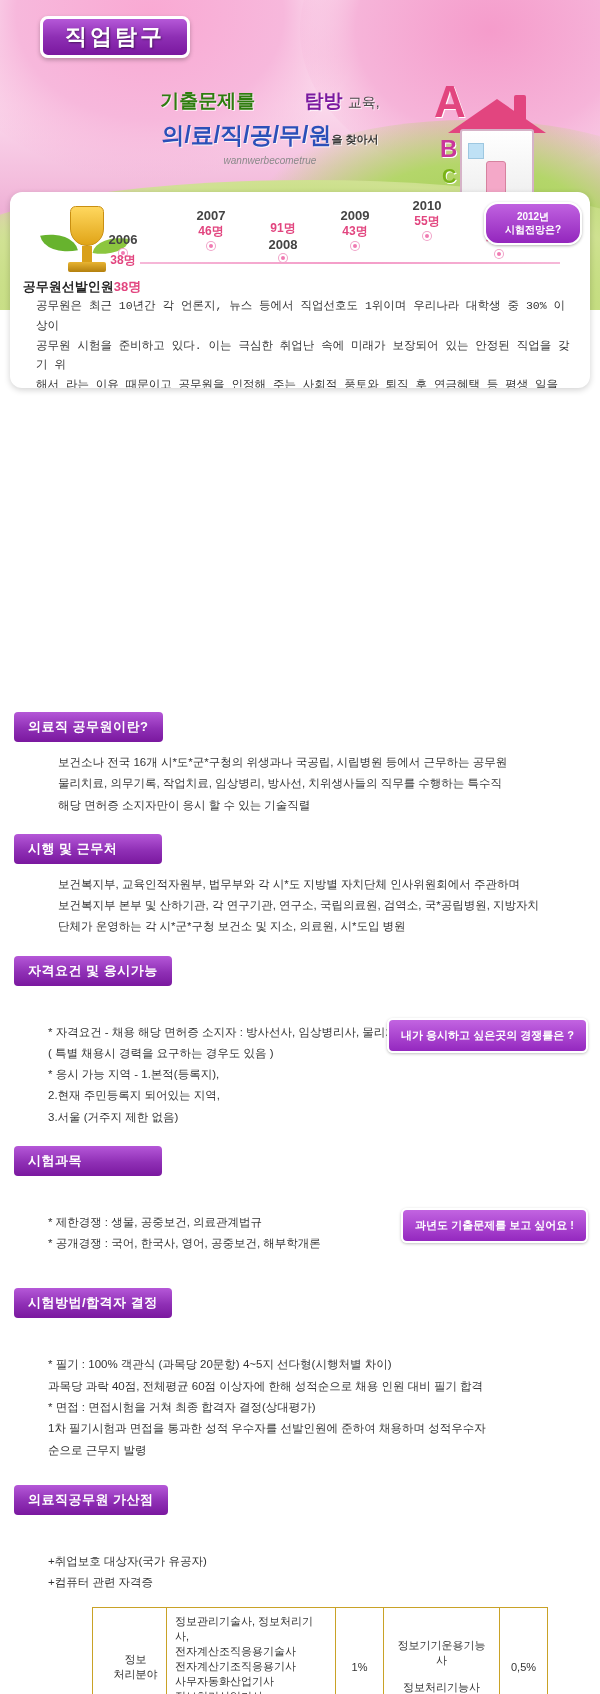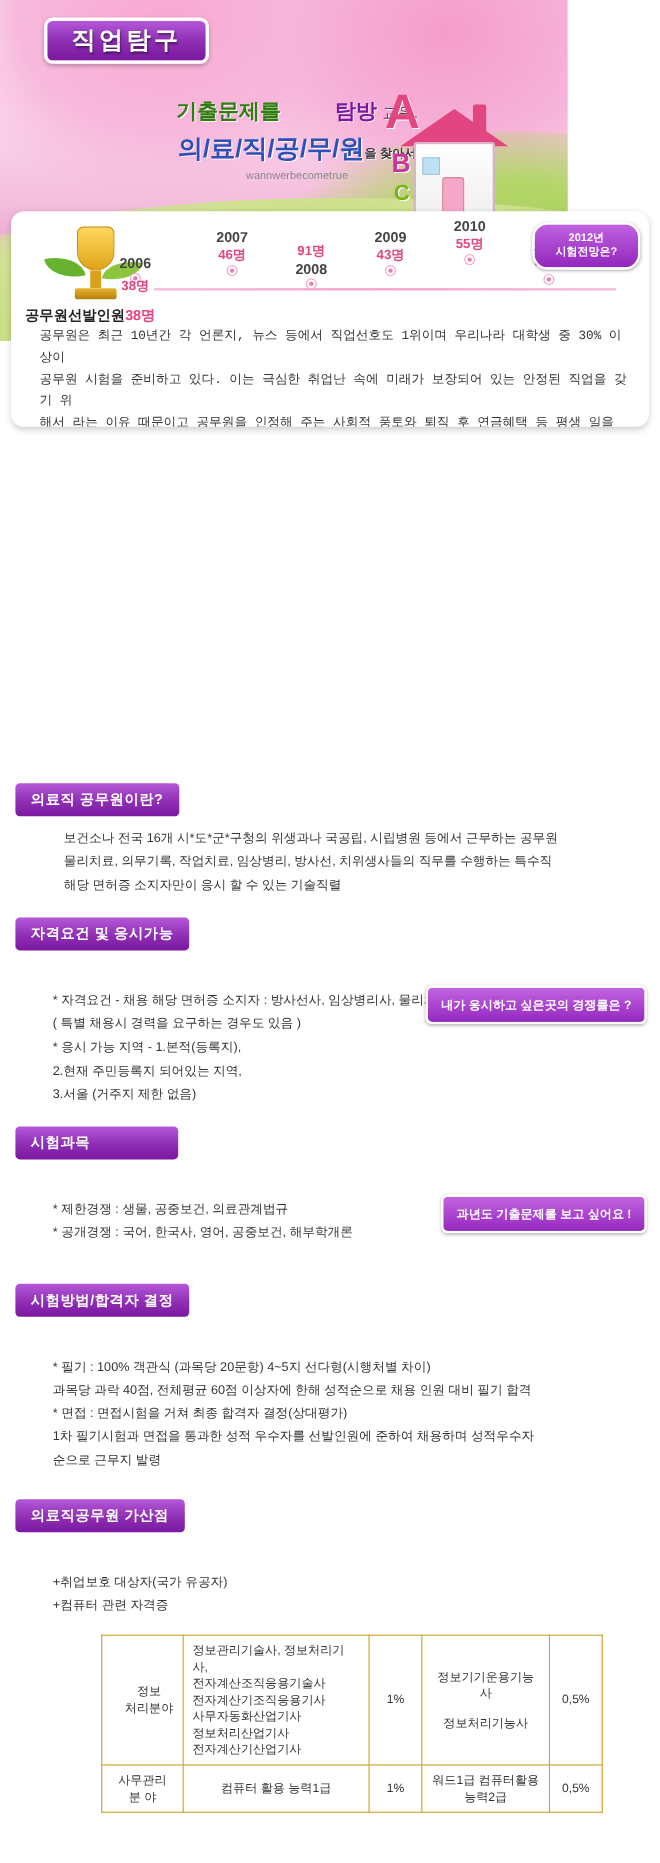--- a/index.html
+++ b/index.html
@@ -15,21 +15,21 @@
   .page {
     position: relative;
     width: 600px;
     min-height: 1694px;
     overflow: hidden;
   }
 
   
   .hero {
     position: relative;
-    width: 516px;
+    width: 600px;
     height: 310px;
     background: linear-gradient(180deg, #ffffff 0%, #ffffff 8%, #fde9f3 18%, #fbd9ec 34%, #f7c9e4 48%, #f3bcdc 60%, #eeb0d6 68%, #d9e6a8 78%, #cfe191 86%, #c7dd83 100%);
     overflow: hidden;
   }
   .hero-pinkblob {
     position: absolute;
     left: -60px; top: -150px;
     width: 420px; height: 330px;
     background: radial-gradient(ellipse at center, #f9a9d3 0%, #f7b8dc 45%, rgba(247,200,228,0) 72%);
     border-radius: 50%;
@@ -93,20 +93,21 @@
     font-size: 23px;
     font-weight: bold;
     color: #2b50b8;
     text-shadow: 1px 1px 0 rgba(255,255,255,0.8);
   }
   .hero-line2 .tail { font-size: 11px; color: #3a3a3a; font-weight: bold; }
   .hero-sub {
     margin-top: 4px;
     font-size: 10px;
     color: #8a8a8a;
+    font-style: italic;
   }
 
   
   .house {
     position: absolute; right: 40px; top: 95px;
     width: 120px; height: 105px;
   }
   .house-body {
     position: absolute; left: 20px; top: 34px;
     width: 74px; height: 66px;
@@ -412,20 +413,26 @@
 
   <div class="content">
 
     <div class="section">
       <div class="sec-head">의료직 공무원이란?</div>
       <div class="sec-body">보건소나 전국 16개 시*도*군*구청의 위생과나 국공립, 시립병원 등에서 근무하는 공무원
 물리치료, 의무기록, 작업치료, 임상병리, 방사선, 치위생사들의 직무를 수행하는 특수직
 해당 면허증 소지자만이 응시 할 수 있는 기술직렬</div>
     </div>
 
+    <div class="section" style="margin-top:18px;">
+      <div class="sec-head">시행 및 근무처</div>
+      <div class="sec-body">보건복지부, 교육인적자원부, 법무부와 각 시*도 지방별 자치단체 인사위원회에서 주관하며
+보건복지부 본부 및 산하기관, 각 연구기관, 연구소, 국립의료원, 검역소, 국*공립병원, 지방자치
+단체가 운영하는 각 시*군*구청 보건소 및 지소, 의료원, 시*도입 병원</div>
+    </div>
 
     <div class="section" style="margin-top:18px;">
       <div class="sec-head">자격요건 및 응시가능</div>
       <div class="sec-body indent2">* 자격요건 - 채용 해당 면허증 소지자 : 방사선사, 임상병리사, 물리치료사, 치위생사 등
                  ( 특별 채용시 경력을 요구하는 경우도 있음 )
 * 응시 가능 지역 - 1.본적(등록지),
                       2.현재 주민등록지 되어있는 지역,
                       3.서울 (거주지 제한 없음)</div>
       <div class="callout" style="top:62px;">내가 응시하고 싶은곳의 경쟁률은 ?</div>
     </div>

